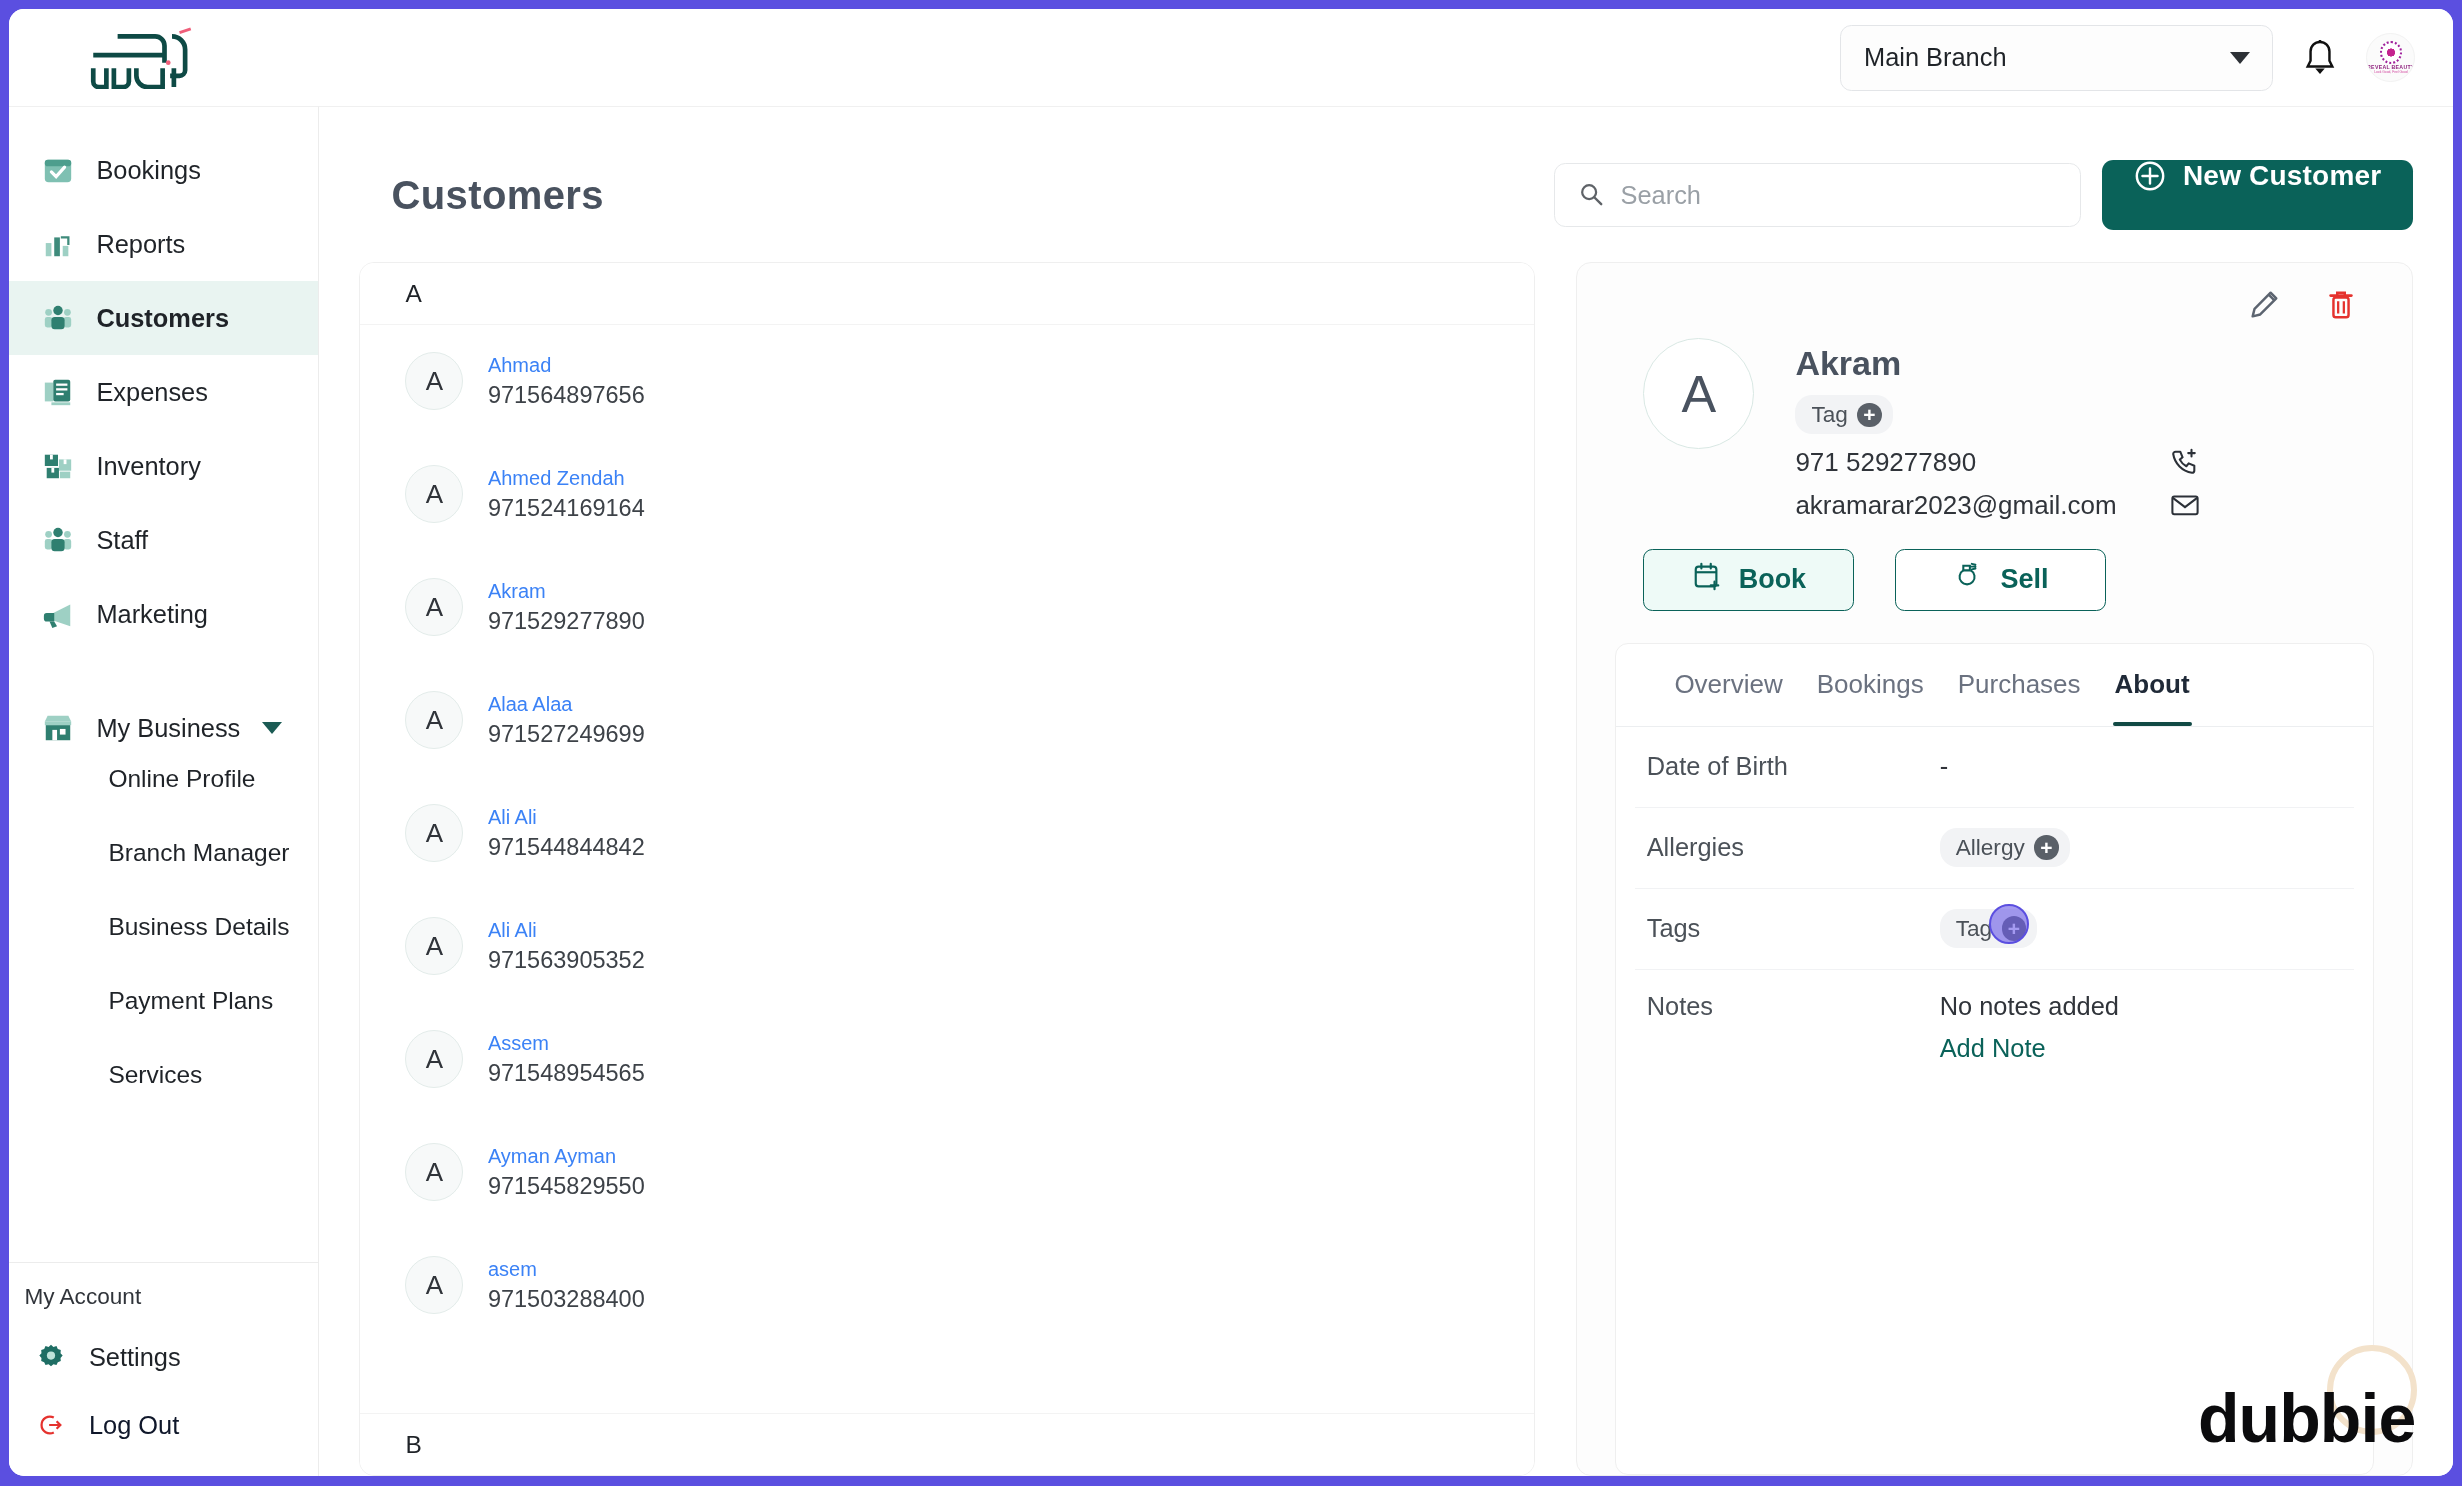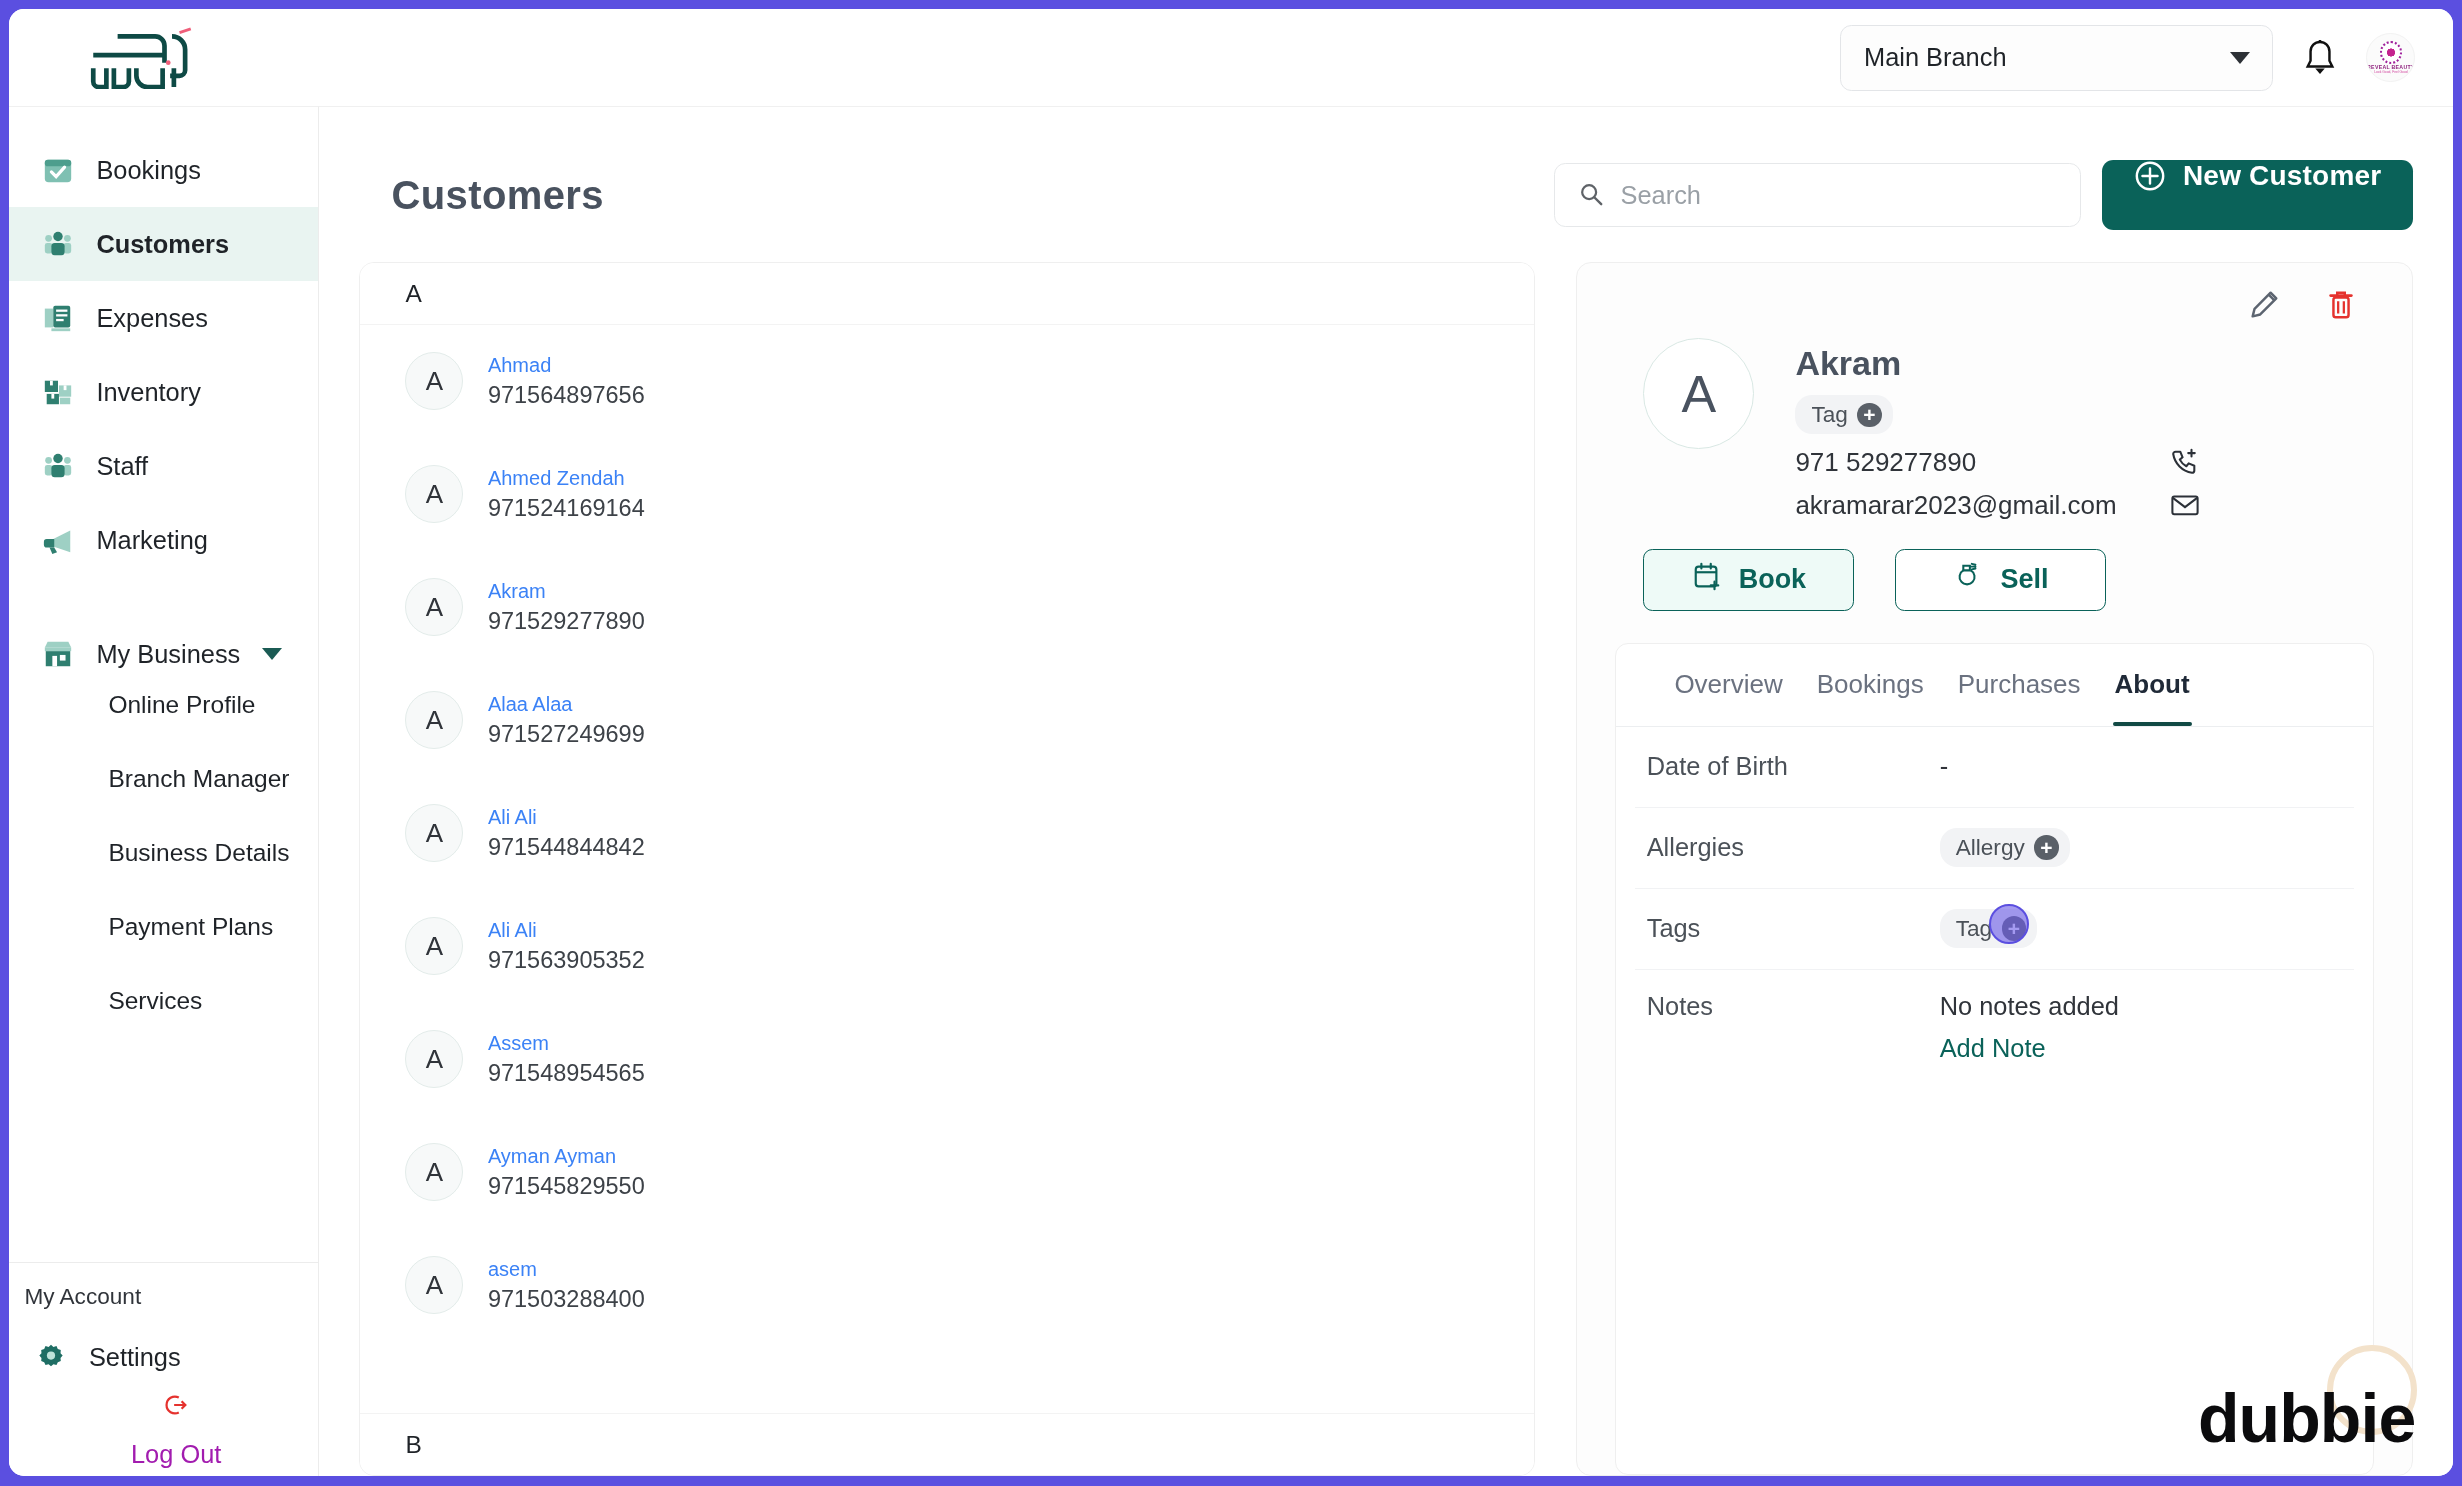--- a/index.html
+++ b/index.html
@@ -127,21 +127,21 @@
   }
   .nav-bottom {
     border-top: 0.9px solid #ececec;
     padding: 21px 0 17px 0;
   }
   .section-label {
     font-size: 22.6px; color: #30343a;
     padding-left: 15px; margin-bottom: 13px;
   }
   .nav-item.small { height: 68px; font-size: 25.4px; padding-left: 24.5px; gap: 21px; }
-  .nav-item.logout { color: #a21caf; flex-direction: column; }
+  .nav-item.logout { color: #0f172a; }
 
   
   .main {
     flex: 1; min-width: 0;
     background: #ffffff;
     border-top: 0.9px solid #f0f0f0;
     padding: 0 40px;
     display: flex; flex-direction: column;
     overflow: hidden;
   }
@@ -406,20 +406,31 @@
           <span class="nav-icon">
             <svg width="32" height="32" viewBox="0 0 34 34">
               <rect x="3" y="6" width="28" height="24" rx="4" fill="#7fc0b2"></rect>
               <rect x="3" y="6" width="28" height="7" rx="3" fill="#4d9e8d"></rect>
               <path d="M10 19 l5 5 l9 -10" stroke="#fff" stroke-width="3.4" fill="none" stroke-linecap="round"></path>
             </svg>
           </span>
           <span>Bookings</span>
         </div>
 
+        <div class="nav-item">
+          <span class="nav-icon">
+            <svg width="32" height="32" viewBox="0 0 34 34">
+              <rect x="4" y="16" width="6" height="14" fill="#9ed0c4"></rect>
+              <rect x="13" y="10" width="6" height="20" fill="#3e8b7b"></rect>
+              <rect x="22" y="19" width="6" height="11" fill="#9ed0c4"></rect>
+              <path d="M20 10 h8 v8" stroke="#3e8b7b" stroke-width="2.4" fill="none"></path>
+            </svg>
+          </span>
+          <span>Reports</span>
+        </div>
 
         <div class="nav-item active">
           <span class="nav-icon">
             <svg width="32" height="32" viewBox="0 0 34 34">
               <circle cx="7" cy="11" r="3.6" fill="#9ed0c4"></circle>
                 <rect x="3" y="16" width="8" height="11" rx="2.5" fill="#9ed0c4"></rect>
               <circle cx="27" cy="11" r="3.6" fill="#9ed0c4"></circle>
                 <rect x="23" y="16" width="8" height="11" rx="2.5" fill="#9ed0c4"></rect>
               <circle cx="17" cy="9" r="5" fill="#2f7f70"></circle>
                 <rect x="10" y="16" width="14" height="13" rx="3.5" fill="#2f7f70"></rect>

